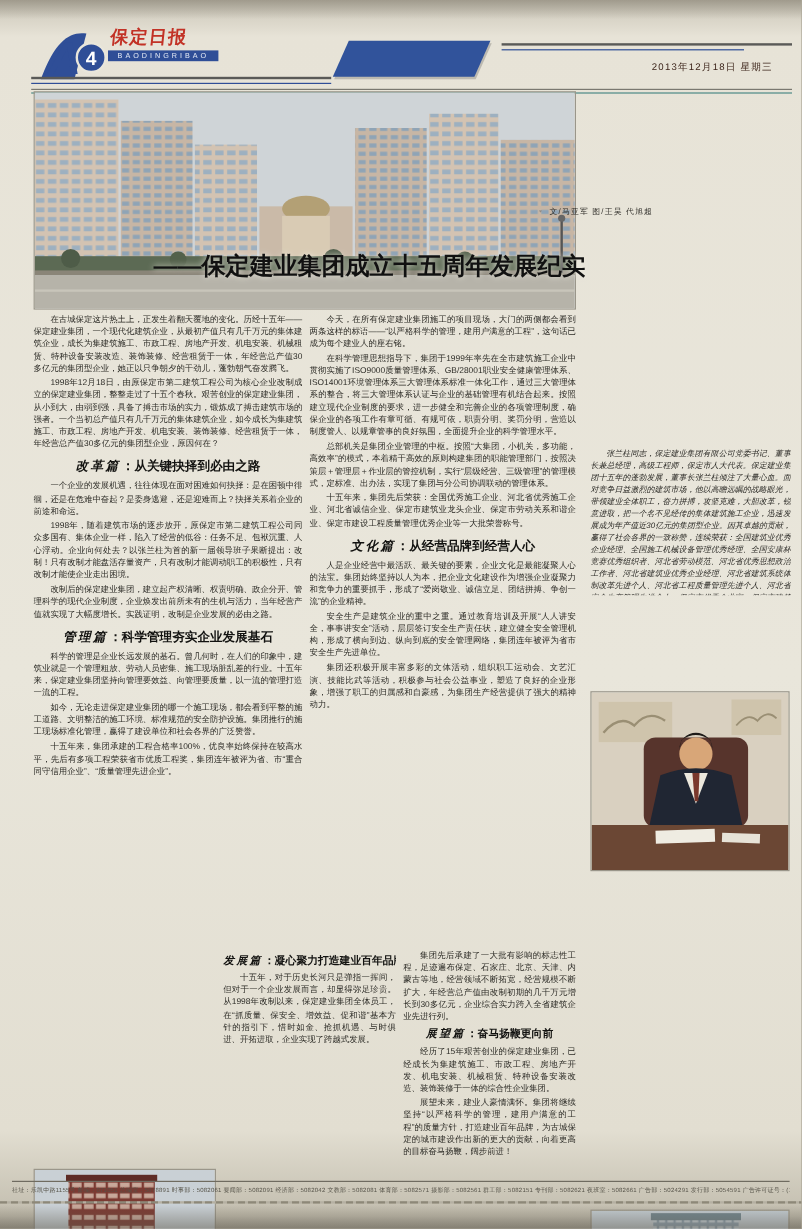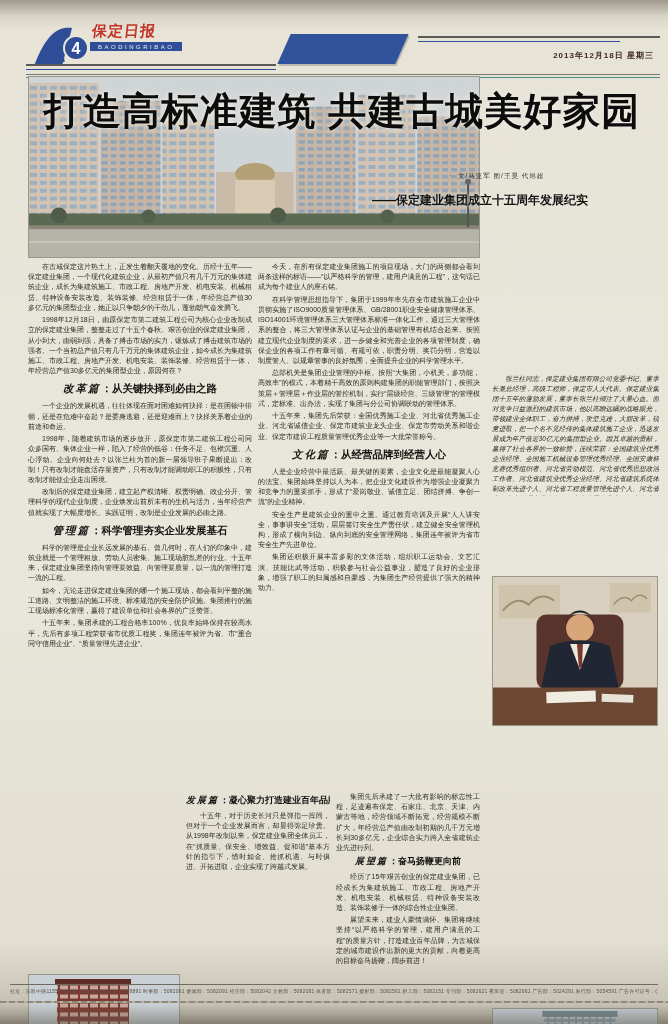--- a/index.html
+++ b/index.html
@@ -28,30 +28,30 @@
   .banner{position:absolute;left:258px;top:14px;width:118px;height:30px;background:#31539b;
     transform:skewX(-24deg);box-shadow:2px 2px 0 rgba(60,60,60,.25);}
   .banner-label{position:absolute;left:258px;top:16px;width:118px;text-align:center;
     color:#fff;font-size:20px;font-weight:bold;letter-spacing:12px;text-indent:12px;}
   .rule-tr1{position:absolute;left:392px;top:16px;right:0;height:2px;background:#5a5a58;}
   .rule-tr2{position:absolute;left:392px;top:21px;right:40px;height:1px;background:#2f4e97;}
   .rule-bl1{position:absolute;left:0;top:44px;width:250px;height:2px;background:#5a5a58;}
   .rule-bl2{position:absolute;left:0;top:49px;width:250px;height:1px;background:#2f4e97;}
   .rule-bot1{position:absolute;left:0;top:54px;right:0;height:1px;background:#7a7870;}
   .rule-bot2{position:absolute;left:0;top:57px;right:0;height:1px;background:#4c8a86;}
-  .date{position:absolute;right:6px;top:30px;font-size:8px;font-weight:bold;color:#3c241a;letter-spacing:1px;}
+  .date{position:absolute;right:16px;top:30px;font-size:8px;font-weight:normal;color:#3c241a;letter-spacing:1px;}
 
   
   .main-photo{position:absolute;left:28px;top:76px;width:452px;height:182px;
     border:1px solid #9a968a;box-sizing:border-box;}
   .headline{position:absolute;left:20px;right:4px;top:86px;text-align:center;z-index:5;
     font-size:38px;font-weight:900;color:#0c0c0c;letter-spacing:1px;
     text-shadow:0 0 7px rgba(238,235,226,.95),0 0 3px rgba(238,235,226,.9);}
-  .subhead{position:absolute;left:28px;width:560px;top:192px;text-align:right;z-index:5;
-    font-size:12px;font-weight:bold;color:#111;
+  .subhead{position:absolute;left:28px;width:560px;top:208px;text-align:center;z-index:5;
+    font-size:20px;font-weight:bold;color:#111;
     text-shadow:0 0 5px rgba(238,235,226,.95);}
   .byline{position:absolute;left:448px;top:172px;z-index:5;font-size:6.5px;color:#33312c;letter-spacing:1px;}
   .byline .mark{color:#777;margin-right:4px;font-size:5px;}
 
   
   .col{position:absolute;top:262px;overflow:hidden;}
   .col-left{left:28px;width:224px;height:528px;}
   .col-mid{left:258px;width:222px;height:528px;}
   .para{font-size:7px;line-height:1.46;text-align:justify;text-indent:2em;margin:0 0 2px;color:#2b2a25;}
   .sec-h{text-align:center;font-weight:bold;font-size:10.5px;margin:6px 0 5px;color:#121210;white-space:nowrap;}
@@ -134,21 +134,20 @@
         <circle cx="120" cy="141" r="7" fill="#53614b"></circle>
       <circle cx="250" cy="140" r="8" fill="#4e5c48"></circle>
         <circle cx="360" cy="141" r="7" fill="#53614b"></circle>
       <rect x="0" y="150" width="452" height="4" fill="#8a8578"></rect>
       <rect x="0" y="154" width="452" height="28" fill="#b6b3a9"></rect>
       <rect x="0" y="166" width="452" height="2" fill="#c8c5ba"></rect>
       <rect x="440" y="108" width="2" height="44" fill="#555"></rect>
         <circle cx="441" cy="106" r="3" fill="#666"></circle>
     </svg>
   </div>
-  <div class="headline">打造高标准建筑 共建古城美好家园</div>
   <div class="subhead">——保定建业集团成立十五周年发展纪实</div>
   <div class="byline"><span class="mark">＊</span><span>文/马亚军  图/王昊 代旭超</span></div>
 
   <div class="col col-mid">
     <p class="para">今天，在所有保定建业集团施工的项目现场，大门的两侧都会看到两条这样的标语——“以严格科学的管理，建用户满意的工程”，这句话已成为每个建业人的座右铭。</p>
     <p class="para">在科学管理思想指导下，集团于1999年率先在全市建筑施工企业中贯彻实施了ISO9000质量管理体系、GB/28001职业安全健康管理体系、ISO14001环境管理体系三大管理体系标准一体化工作，通过三大管理体系的整合，将三大管理体系认证与企业的基础管理有机结合起来。按照建立现代企业制度的要求，进一步健全和完善企业的各项管理制度，确保企业的各项工作有章可循、有规可依，职责分明、奖罚分明，营造以制度管人、以规章管事的良好氛围，全面提升企业的科学管理水平。</p>
     <p class="para">总部机关是集团企业管理的中枢。按照“大集团，小机关，多功能，高效率”的模式，本着精干高效的原则构建集团的职能管理部门，按照决策层＋管理层＋作业层的管控机制，实行“层级经营、三级管理”的管理模式，定标准、出办法，实现了集团与分公司协调联动的管理体系。</p>
     <p class="para">十五年来，集团先后荣获：全国优秀施工企业、河北省优秀施工企业、河北省诚信企业、保定市建筑业龙头企业、保定市劳动关系和谐企业、保定市建设工程质量管理优秀企业等一大批荣誉称号。</p>
     <div class="sec-h"><span class="tag">文化篇</span><span>：从经营品牌到经营人心</span></div>
     <p class="para">人是企业经营中最活跃、最关键的要素，企业文化是最能凝聚人心的法宝。集团始终坚持以人为本，把企业文化建设作为增强企业凝聚力和竞争力的重要抓手，形成了“爱岗敬业、诚信立足、团结拼搏、争创一流”的企业精神。</p>

